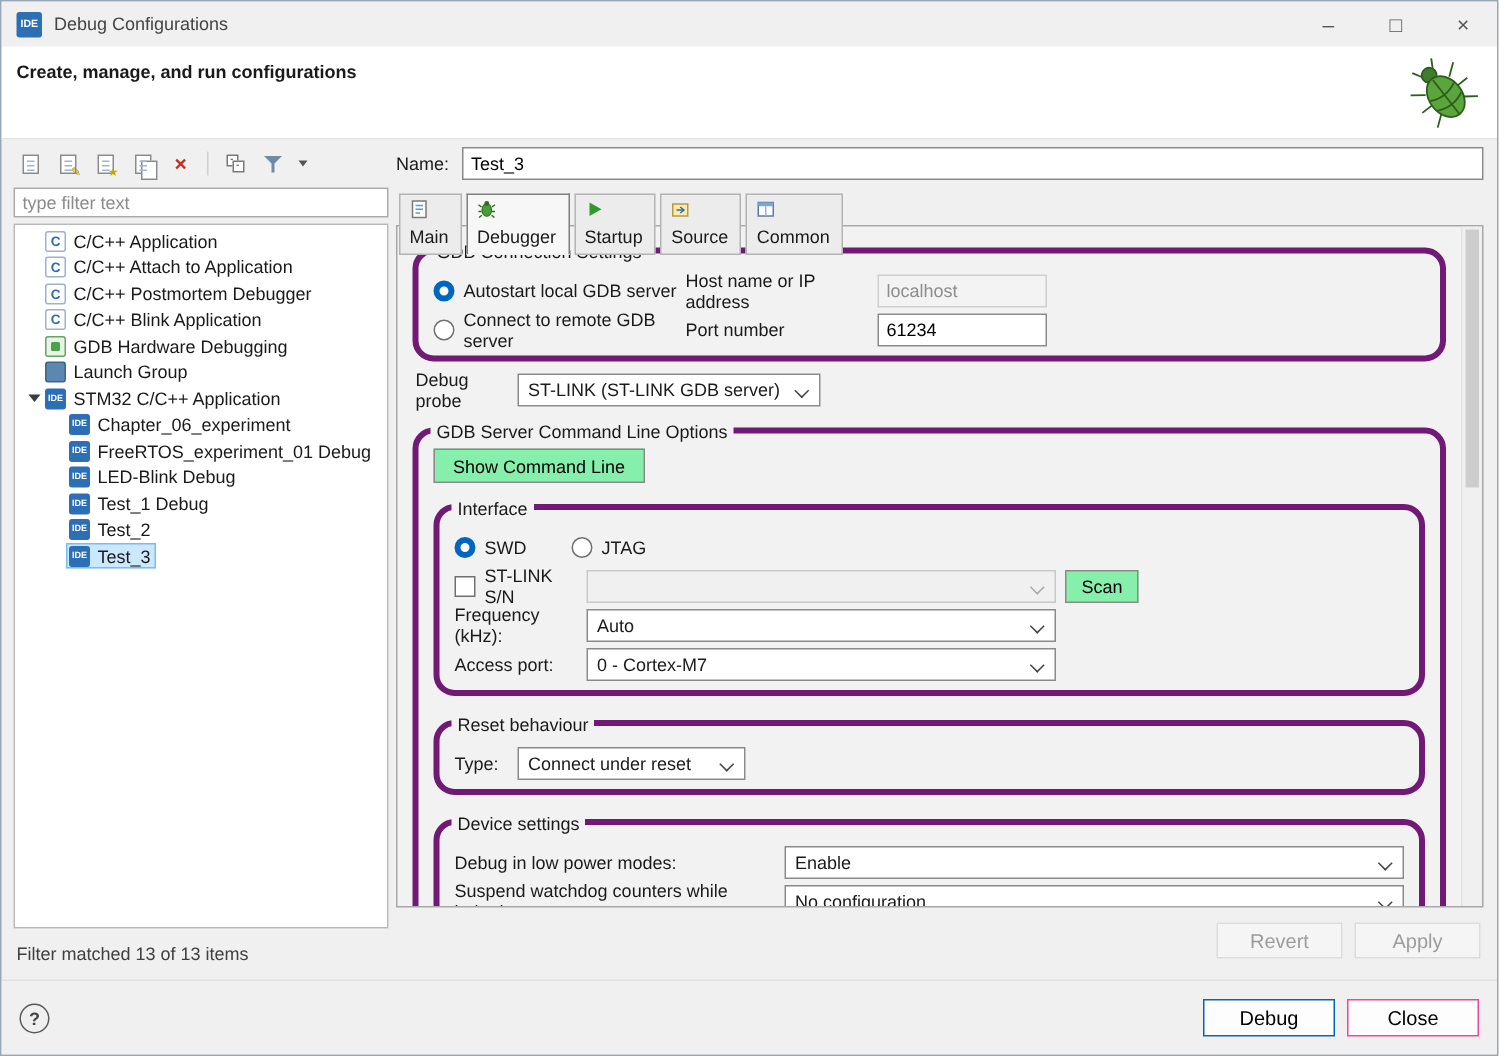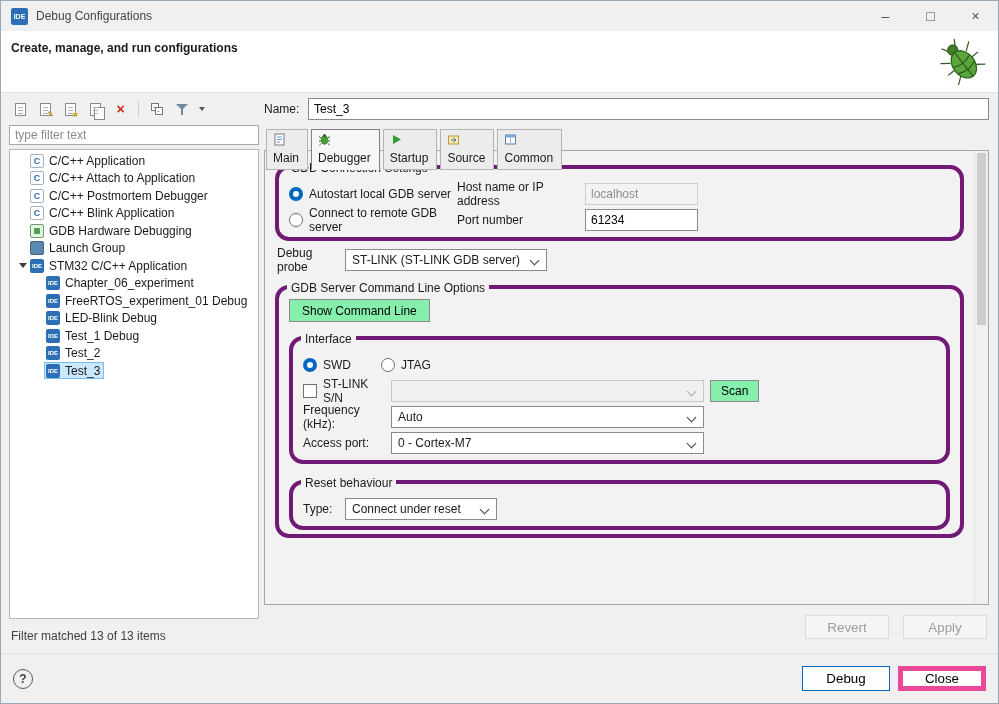--- a/index.html
+++ b/index.html
@@ -109,29 +109,29 @@
   .w113 { width:113px; flex:none; }
   .probe-row { display:flex; align-items:center; height:30px; margin:4px 0 2px 10px; }
   .probe-row .plbl { width:68px; }
   .probe-combo { width:202px; }
   .lblcol { width:88px; flex:none; }
   .combo313 { width:313px; flex:none; }
   .scan-btn { height:22px; margin-left:6px; padding:0 10px; }
   .devlbl { width:220px; flex:none; }
   .apply-row { position:absolute; right:2px; bottom:6px; display:flex; gap:8px; }
   .btn-disabled { width:84px; height:24px; background:#f5f5f5; border:1px solid #dcdcdc; color:#9c9c9c;
-                  display:inline-flex; align-items:center; justify-content:center;margin-left:6px; }
+                  display:inline-flex; align-items:center; justify-content:center; }
 
   
   .footer { position:absolute; left:0; right:0; bottom:0; height:50px; border-top:1px solid #e0e0e0;
             background:#f0f0f0; display:flex; align-items:center; padding:0 12px; }
   .help-btn { width:20px; height:20px; border:1.5px solid #5a5a5a; border-radius:50%; color:#444;
               display:flex; align-items:center; justify-content:center; font-size:12px; font-weight:bold; }
   .footer-btns { margin-left:auto; display:flex; gap:8px; }
-  .fbtn { width:88px; height:25px; background:#fdfdfd; border:5px solid #ec4899;
+  .fbtn { width:88px; height:25px; background:#fdfdfd; border:1px solid #ec4899;
           display:inline-flex; align-items:center; justify-content:center; }
   .fbtn.default { border:1px solid #0067c0; }
 </style>
 </head>
 <body>
 
 <div class="window">
 
   <div class="titlebar">
     <span class="app-icon">IDE</span>
@@ -407,20 +407,35 @@
             <span class="glabel">Reset behaviour</span>
             <div class="row">
               <span style="width:42px">Type:</span>
               <div class="combo" style="width:152px">
                 <span>Connect under reset</span>
               </div>
             </div>
           </div>
 
           
+          <div class="group" style="margin:16px 0 0 0">
+            <span class="glabel">Device settings</span>
+            <div class="row">
+              <span class="devlbl">Debug in low power modes:</span>
+              <div class="combo" style="flex:1">
+                <span>Enable</span>
+              </div>
+            </div>
+            <div class="row">
+              <span class="devlbl">Suspend watchdog counters while halted:</span>
+              <div class="combo" style="flex:1">
+                <span>No configuration</span>
+              </div>
+            </div>
+          </div>
 
         </div>
       </div>
       <div class="vscroll">
         <div class="vthumb"></div>
       </div>
     </div>
 
     <div class="apply-row">
       <button class="btn-disabled">Revert</button>

